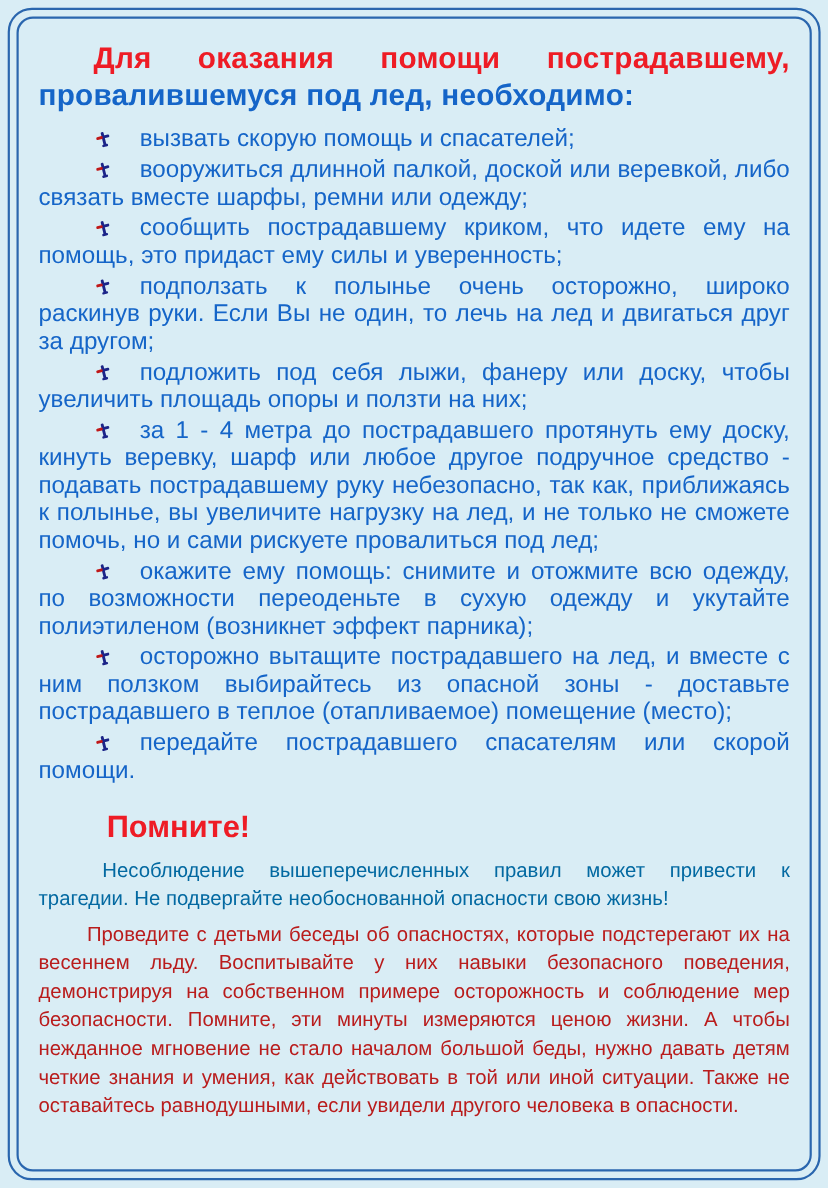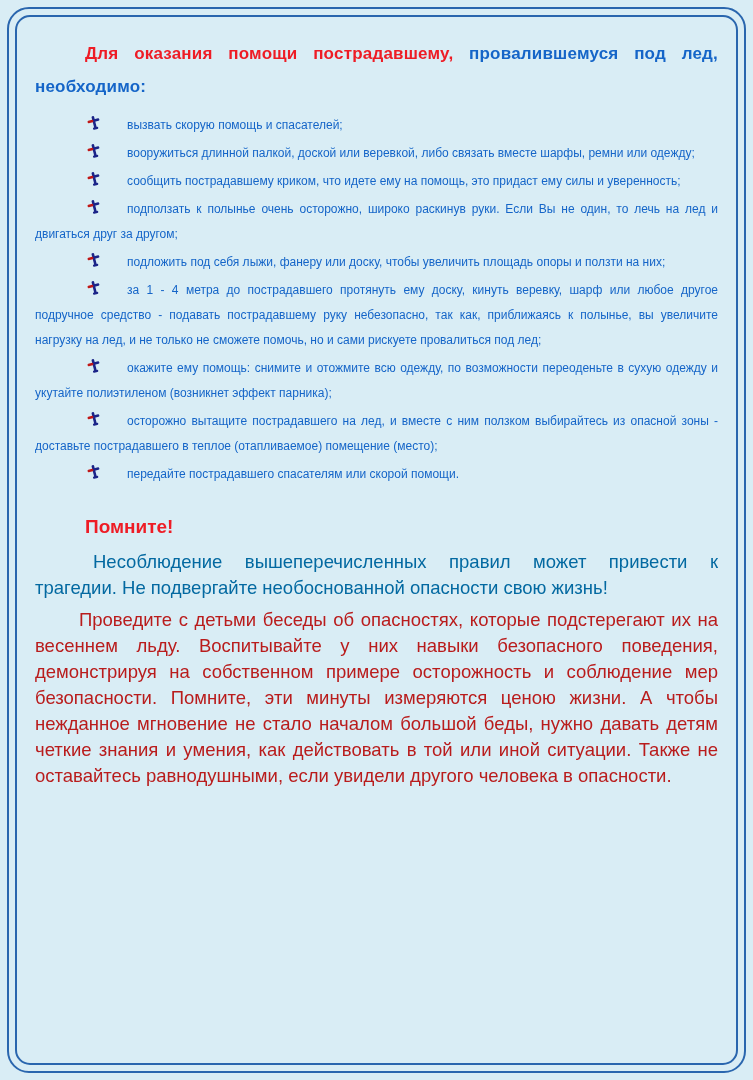--- a/index.html
+++ b/index.html
@@ -32,51 +32,51 @@
     pointer-events: none;
   }
   .content {
     position: absolute;
     inset: 17px;
     padding: 20px 18px 10px 18px;
     box-sizing: border-box;
   }
   .title {
     margin: 0 0 10px 0;
-    font-size: 17px;
+    font-size: 27px;
     font-weight: bold;
     line-height: 33px;
     text-align: justify;
     text-indent: 50px;
     letter-spacing: 0.2px;
   }
   .title .red  { color: #ee1c25; }
   .title .blue { color: #1565c8; }
   .list { margin: 0; padding: 0; list-style: none; }
   .li {
     margin: 0 0 3px 0;
     color: #1565c8;
-    font-size: 12px;
+    font-size: 22px;
     line-height: 25px;
     text-align: justify;
     text-indent: 52px;
   }
   .bullet-icon {
     display: inline-block;
     width: 14px;
     height: 16px;
     margin-right: 26px;
     vertical-align: -2px;
     transform: rotate(-14deg);
   }
   .bullet-icon svg { display: block; width: 14px; height: 16px; }
   .heading-red {
-    margin: 0;
+    margin: 12px;
     color: #ee1c25;
-    font-size: 19px;
+    font-size: 28px;
     font-weight: bold;
     line-height: 28px;
     padding-left: 50px;
   }
   .heading-remember { margin-top: 26px; }
   .heading-parents  { margin-top: 62px; }
   .para {
     margin: 8px 0 0 0;
     font-size: 18.5px;
     line-height: 26px;

